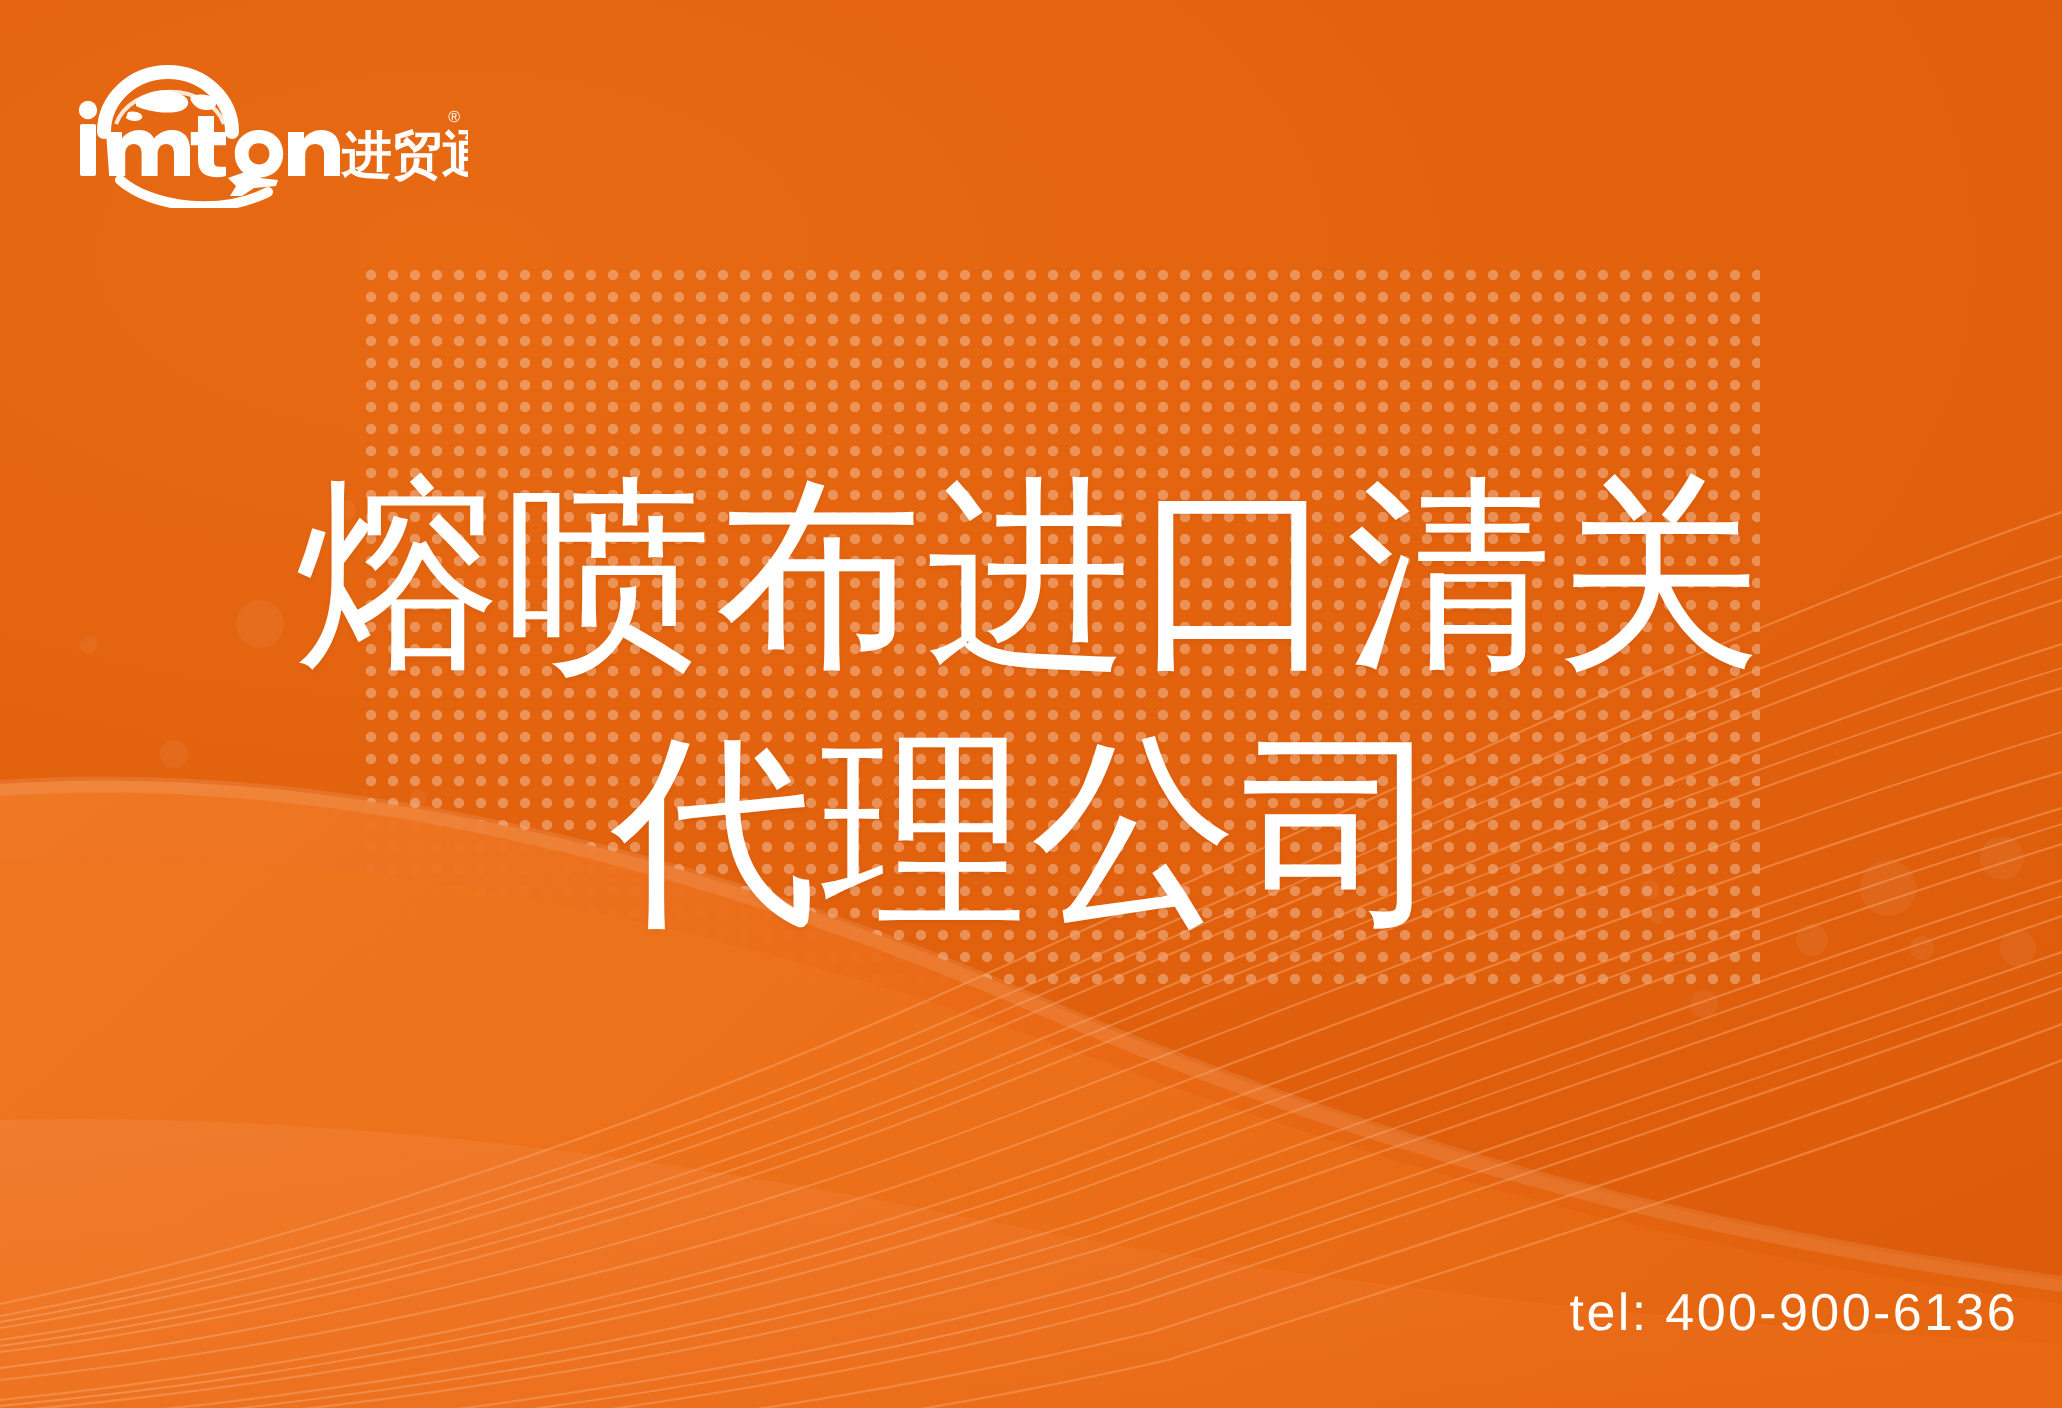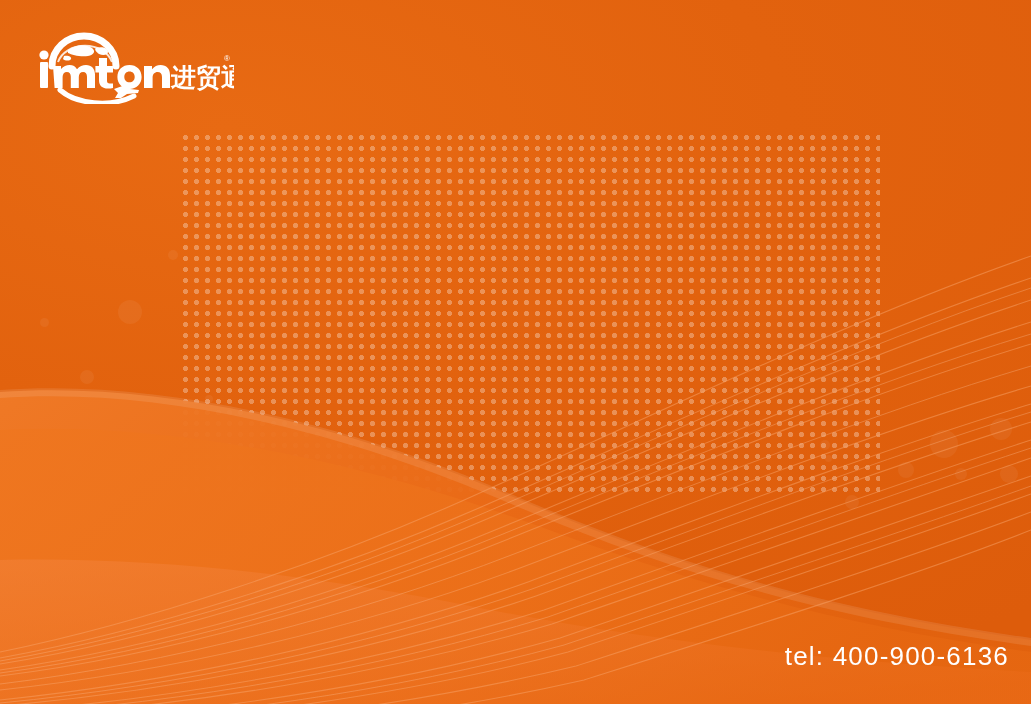--- a/index.html
+++ b/index.html
@@ -305,16 +305,20 @@
 
       <g>
         <path d="M26,62 C42,76 76,80 100,68" fill="none" stroke="#ffffff" stroke-width="5" stroke-linecap="round"></path>
       </g>
       <g fill="#ffffff">
         <path d="M80,61 l14,-5 l8,1 l-6,4 l9,1 l-1,3 l-11,1 l-6,4 l-6,0 l3,-5 Z"></path>
       </g>
     </svg>
   </div>
 
+  <div class="headline">
+    <span class="l1">熔喷布进口清关</span>
+    <span class="l2">代理公司</span>
+  </div>
 
   <div class="tel">tel: 400-900-6136</div>
 
 </div>
 
 </body></html>

